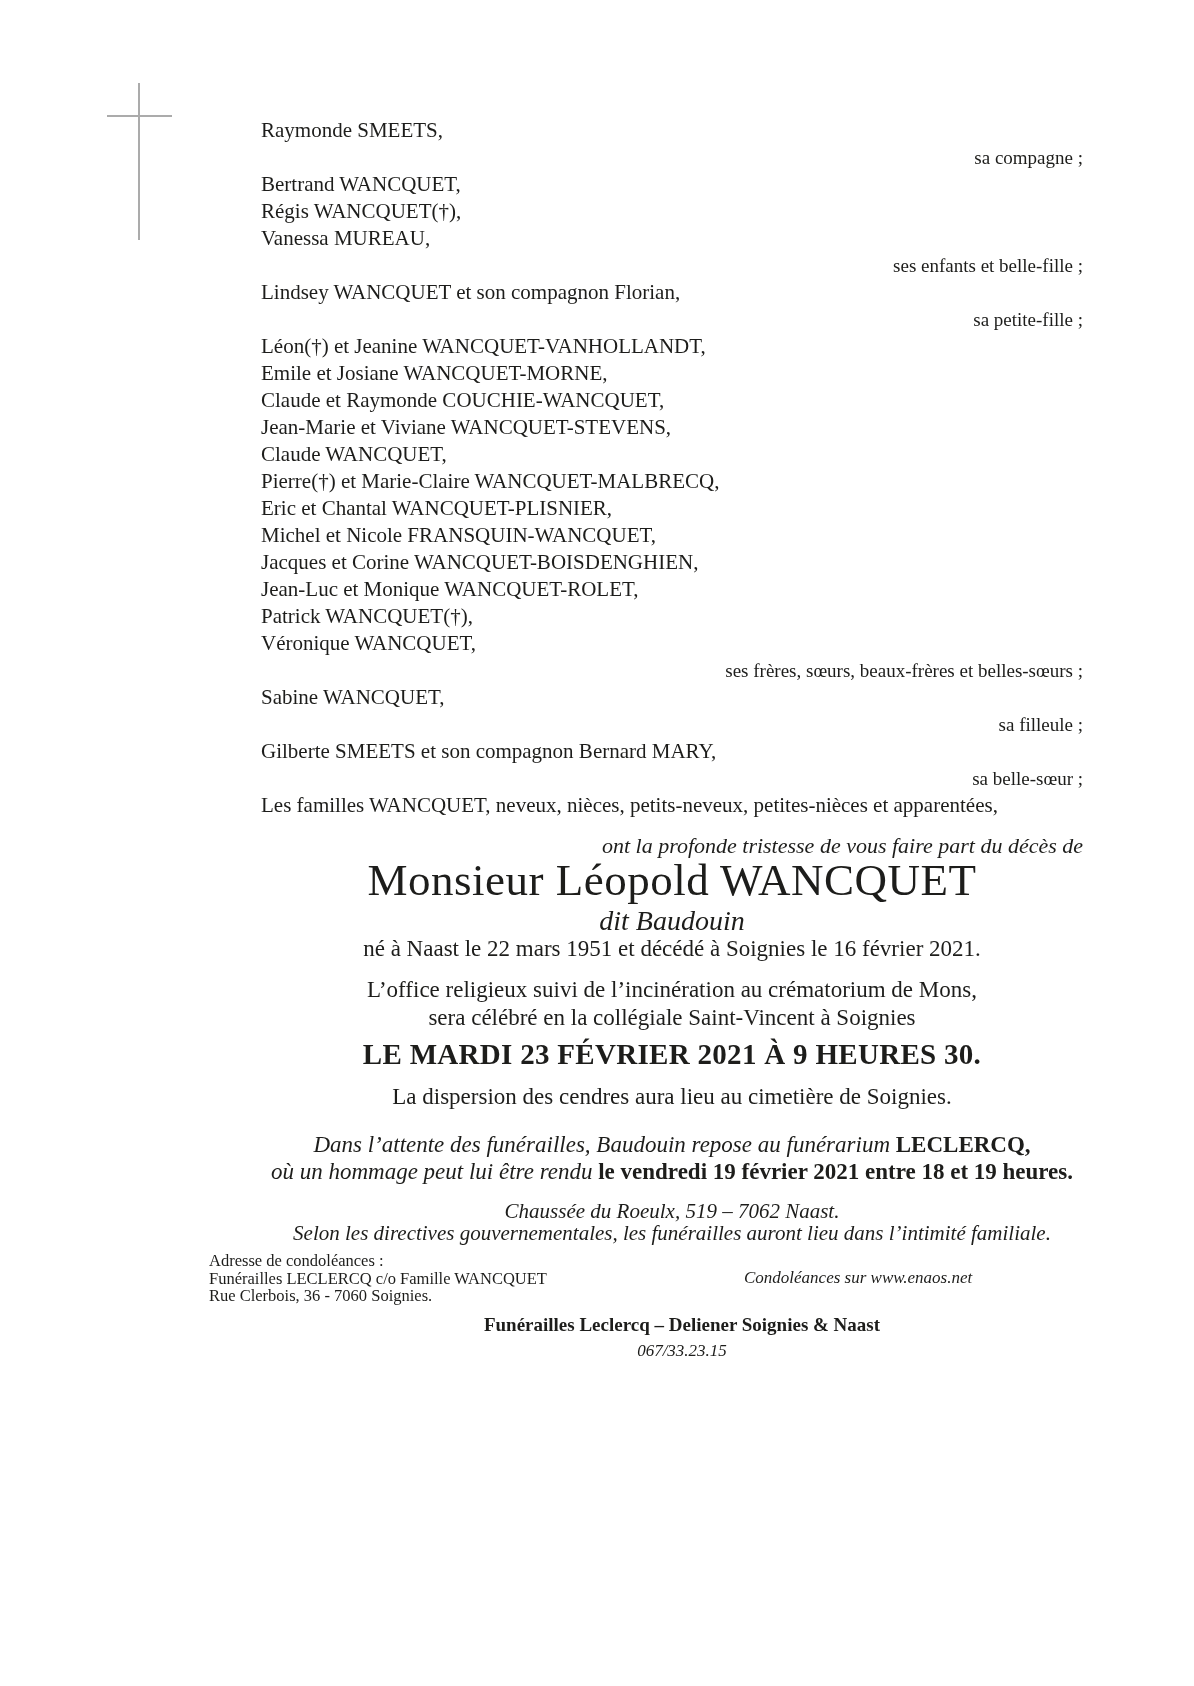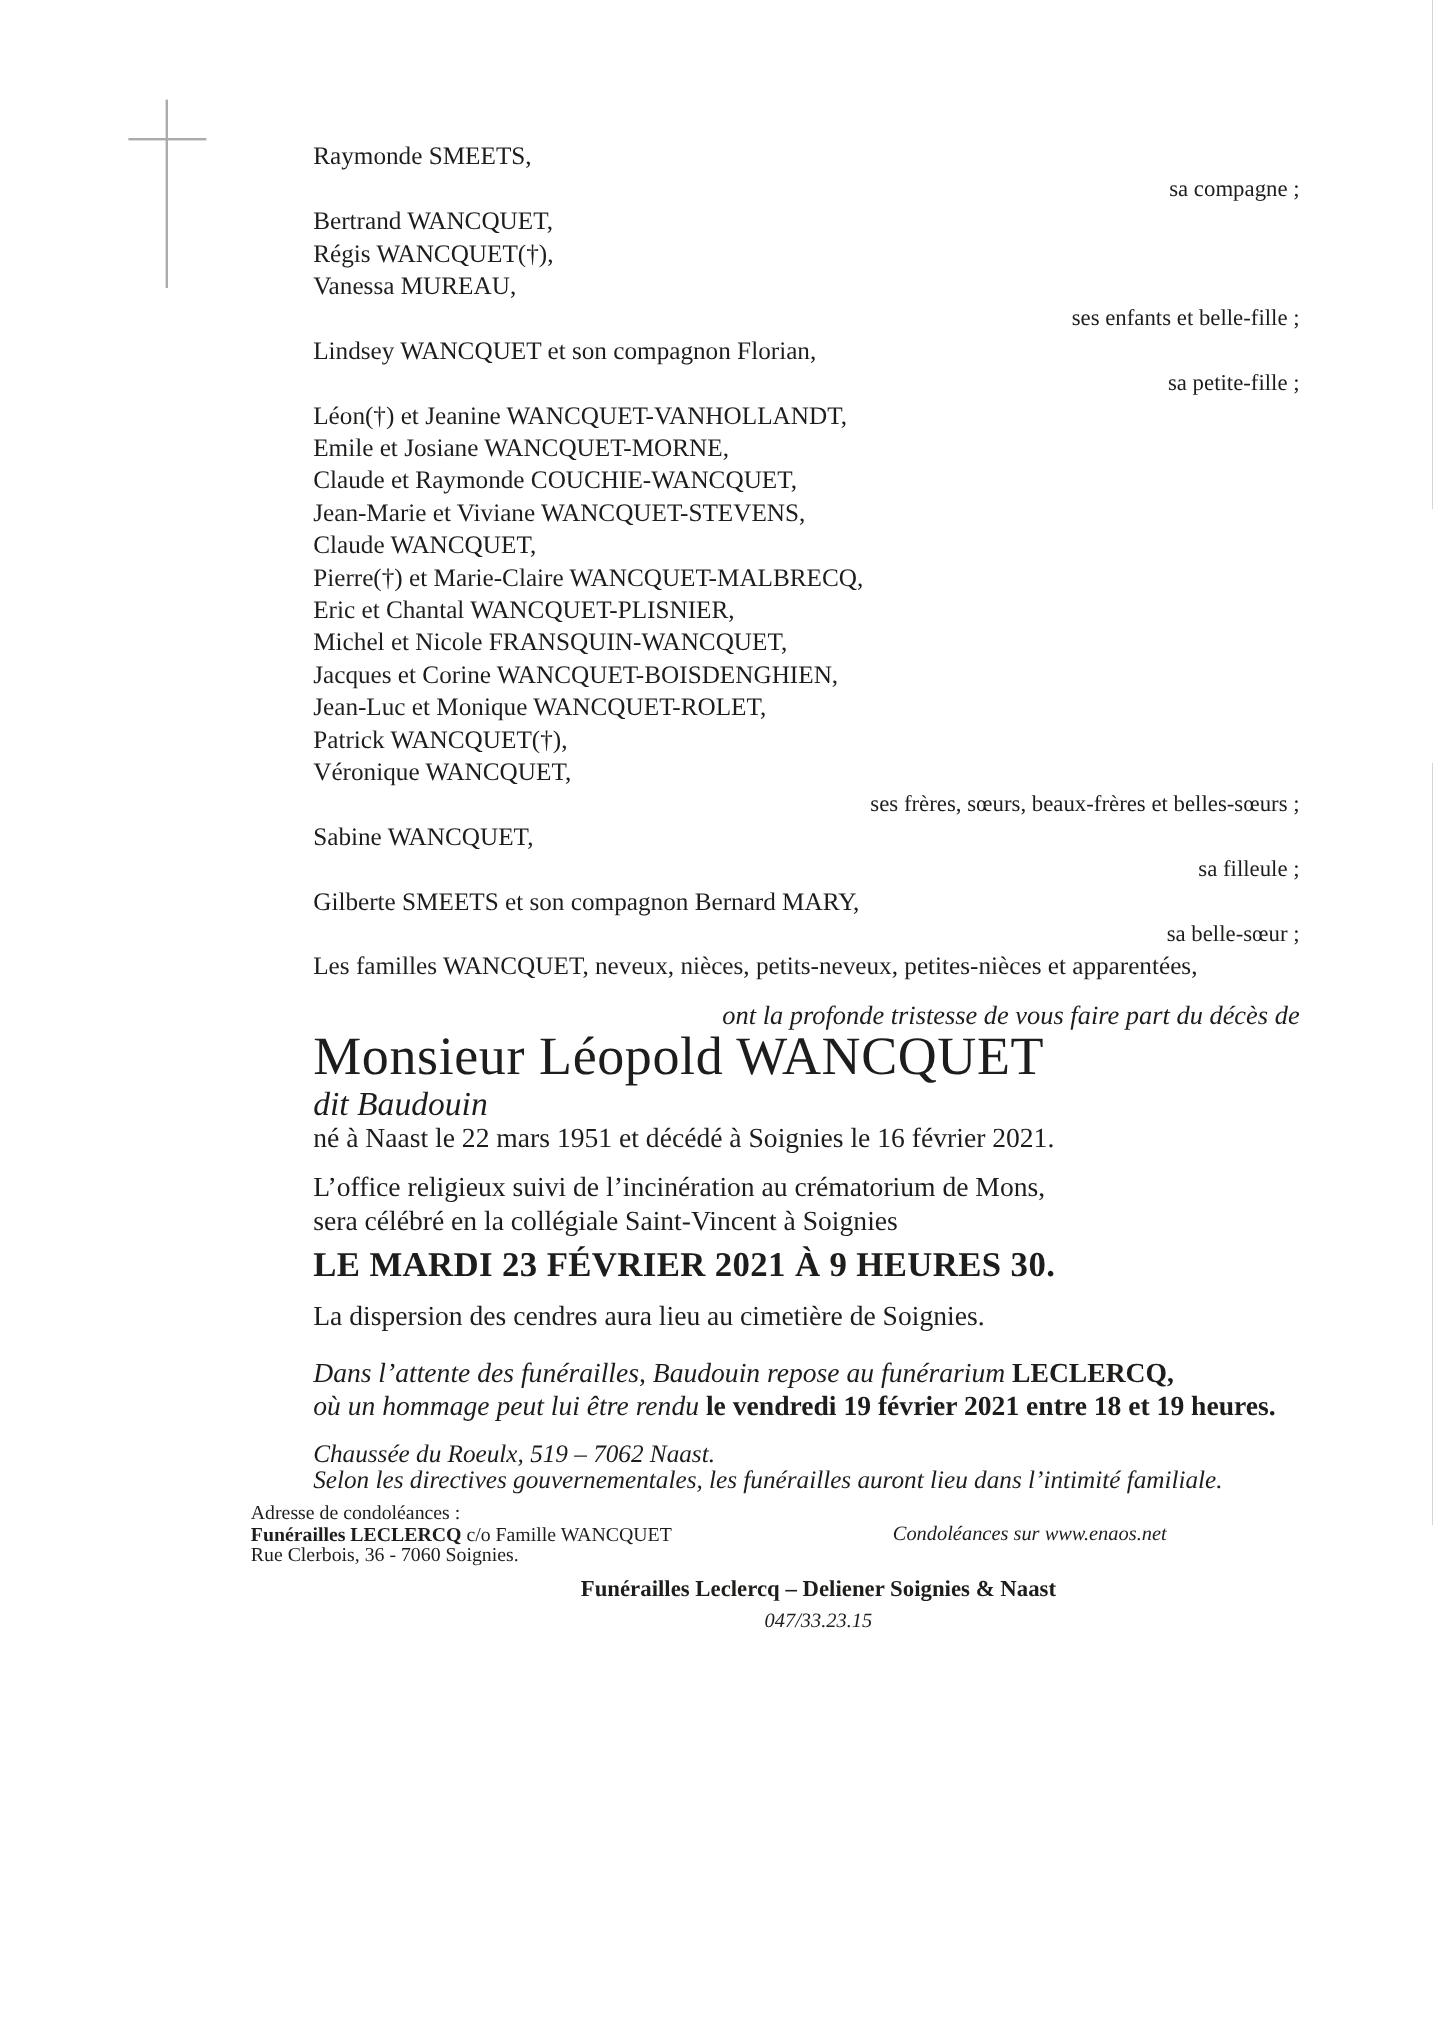--- a/index.html
+++ b/index.html
@@ -31,38 +31,38 @@
     white-space:nowrap;
   }
 
   .announce{
     position:absolute;left:0;top:833px;width:100%;
     padding-right:111px;box-sizing:border-box;
     text-align:right;font-style:italic;font-size:22px;line-height:26px;
     white-space:nowrap;
   }
 
-  .centered{position:absolute;left:261px;width:822px;text-align:left;}
+  .centered{position:absolute;left:261px;width:822px;text-align:center;}
   .deceased-title{top:856px;font-size:45px;line-height:48px;letter-spacing:.5px;}
   .deceased-alias{top:906px;font-style:italic;font-size:28px;line-height:30px;}
   .deceased-dates{top:936px;font-size:23px;line-height:26px;}
   .office{top:976px;font-size:23px;line-height:28px;}
   .bigdate{top:1038px;font-weight:bold;font-size:29px;line-height:32px;letter-spacing:.3px;}
   .ashes{top:1084px;font-size:23px;line-height:26px;}
   .attente{top:1131px;font-size:23px;line-height:27px;}
   .attente .it{font-style:italic;}
   .attente .bd{font-weight:bold;}
   .chaussee{top:1187px;font-style:italic;font-size:21px;line-height:24px;margin-top:12px;}
   .selon{top:1221px;font-style:italic;font-size:21px;line-height:24px;}
 
   .footer-address{
     position:absolute;left:209px;top:1252px;
     font-size:16.5px;line-height:17.5px;
   }
-  .footer-address .bd{font-weight:bold;margin-top:16px;}
+  .footer-address .bd{font-weight:normal;margin-top:16px;}
   .footer-online{
     position:absolute;left:744px;top:1269px;
     font-style:italic;font-size:17px;line-height:18px;
     white-space:nowrap;
   }
   .footer-brand-wrap{position:absolute;left:209px;top:1314px;width:946px;text-align:center;}
   .footer-brand{font-weight:bold;font-size:19px;line-height:22px;}
   .footer-phone-wrap{position:absolute;left:209px;top:1341px;width:946px;text-align:center;}
   .footer-phone{font-style:italic;font-size:17px;line-height:20px;}
 </style>
@@ -139,16 +139,16 @@
     <div>Rue Clerbois, 36 - 7060 Soignies.</div>
   </div>
 
   <div class="footer-online">Condoléances sur www.enaos.net</div>
 
   <div class="footer-brand-wrap">
     <span class="footer-brand">Funérailles Leclercq – Deliener Soignies &amp; Naast</span>
   </div>
 
   <div class="footer-phone-wrap">
-    <span class="footer-phone">047/33.23.15</span>
+    <span class="footer-phone">067/33.23.15</span>
   </div>
 
 </div>
 
 </body></html>

